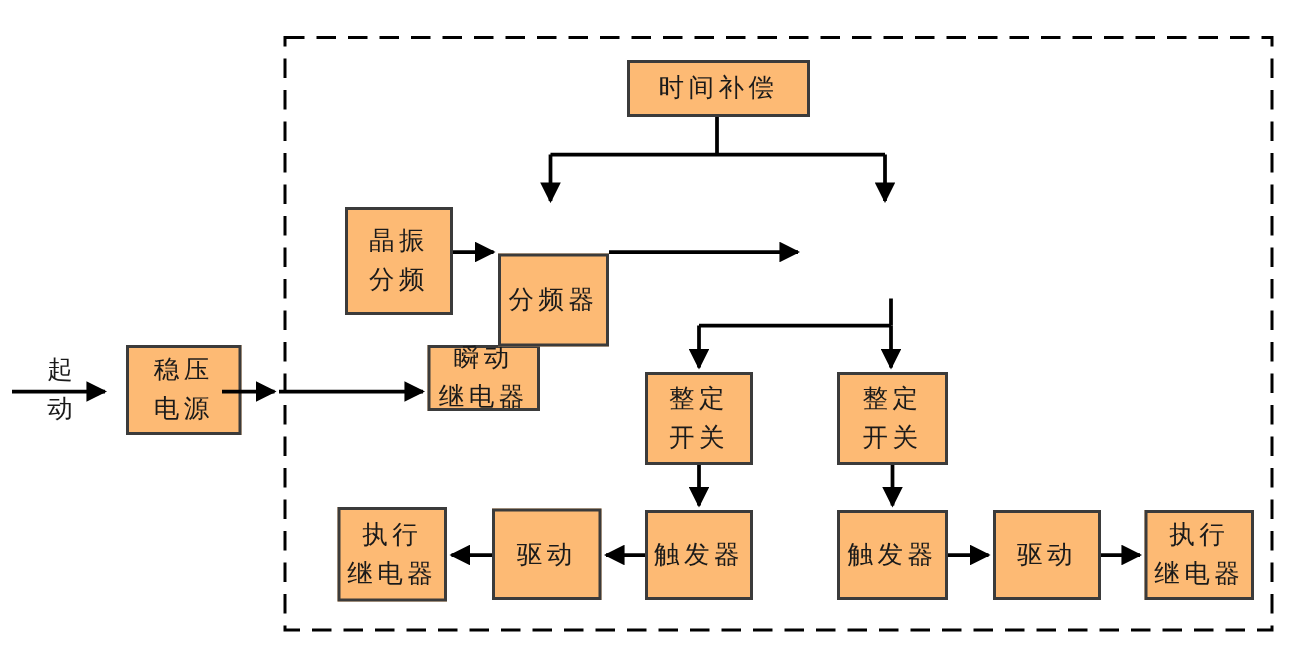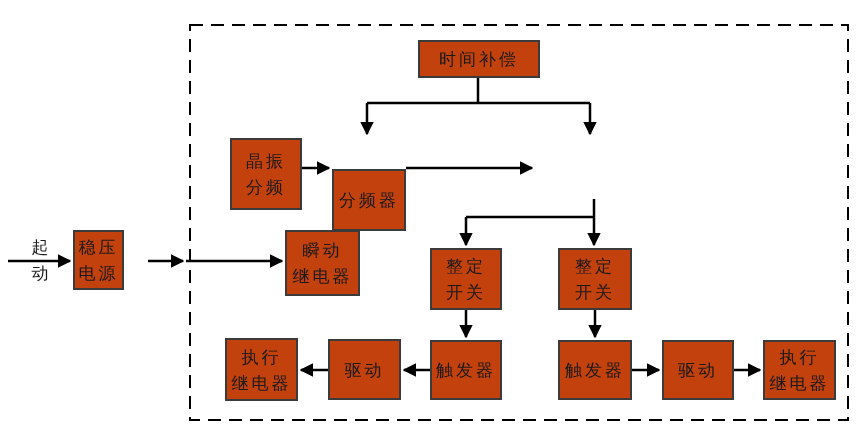--- a/index.html
+++ b/index.html
@@ -12,21 +12,21 @@
     position: relative;
     width: 866px;
     height: 439px;
     background: #ffffff;
     overflow: hidden;
   }
   .node {
     position: absolute;
     box-sizing: border-box;
     border: 2px solid #3b3b3b;
-    background: #c2410c;
+    background: #fdba74;
     display: flex;
     align-items: center;
     justify-content: center;
     text-align: center;
     font-size: 17px;
     color: #1a1a1a;
     letter-spacing: 3px;
     line-height: 26px;
     white-space: pre-line;
     z-index: 1;
@@ -47,22 +47,22 @@
     width: 866px;
     height: 439px;
     z-index: 2;
     pointer-events: none;
   }
   
   .n-time-comp        { left: 418px; top: 40px;  width: 122px; height: 38px; }
   .n-crystal          { left: 230px; top: 138px; width: 72px;  height: 72px; }
   .n-freq-div         { left: 332px; top: 137px; width: 74px;  height: 62px; margin-top: 32px; }
   .n-counter          { left: 535px; top: 137px; width: 118px; height: 62px; }
-  .n-power            { left: 73px;  top: 230px; width: 51px;  height: 60px; }
-  .n-instant-relay    { left: 285px; top: 230px; width: 75px;  height: 66px; }
+  .n-power            { left: 84px;  top: 230px; width: 77px;  height: 60px; }
+  .n-instant-relay    { left: 285px; top: 230px; width: 75px;  height: 44px; }
   .n-switch-left      { left: 430px; top: 248px; width: 72px;  height: 62px; }
   .n-switch-right     { left: 558px; top: 248px; width: 74px;  height: 62px; }
   .n-trigger-left     { left: 430px; top: 340px; width: 72px;  height: 60px; }
   .n-trigger-right    { left: 558px; top: 340px; width: 74px;  height: 60px; }
   .n-drive-left       { left: 328px; top: 339px; width: 73px;  height: 61px; }
   .n-exec-relay-left  { left: 225px; top: 338px; width: 73px;  height: 63px; }
   .n-drive-right      { left: 662px; top: 340px; width: 72px;  height: 60px; }
   .n-exec-relay-right { left: 763px; top: 340px; width: 73px;  height: 60px; }
   .l-start            { left: 18px;  top: 234px; width: 44px; }
 </style>

